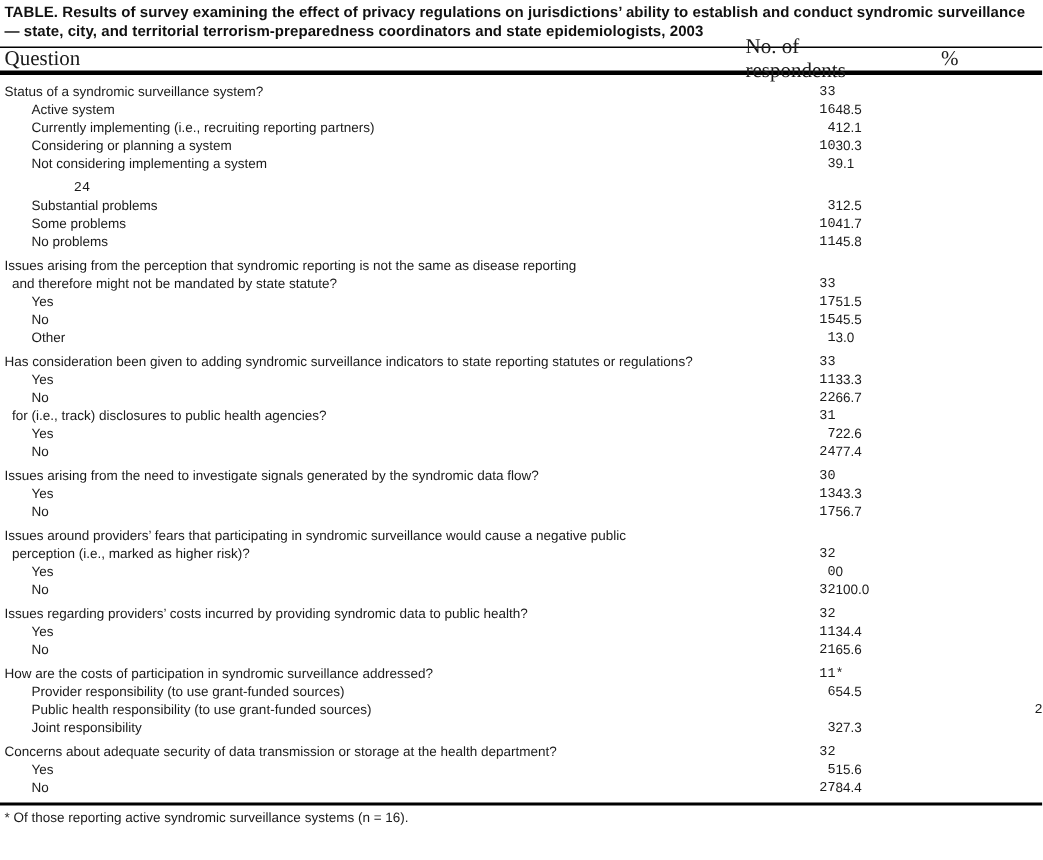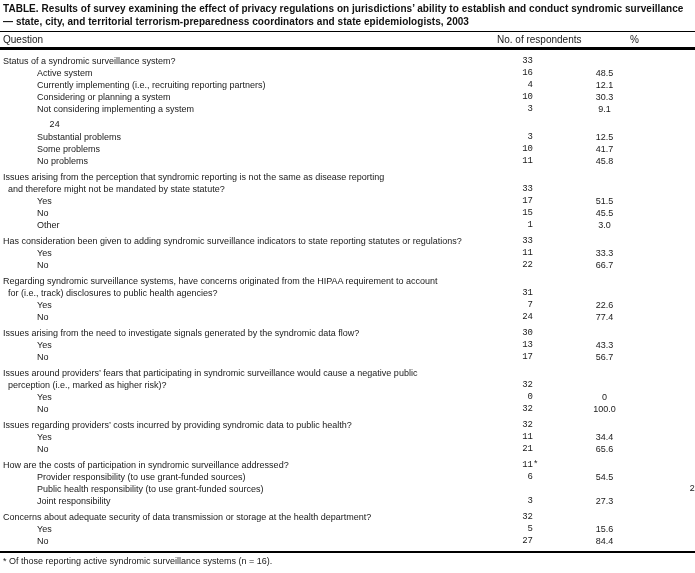--- a/index.html
+++ b/index.html
@@ -21,41 +21,42 @@
     color: #111111;
     letter-spacing: 0.05px;
   }
   .rule { background: #000000; width: 695px; }
   .rule-thin  { height: 1.5px; margin-top: 1.5px; }
   .rule-mid   { height: 2.5px; }
   .hrow {
     display: flex;
     align-items: center;
     height: 15px;
-    font-size: 10px;
+    font-size: 14px;
+    font-family: Liberation Serif, serif;
   }
   .hq { flex: 1 1 auto; min-width: 0; padding-left: 3px; }
   .hn { flex: 0 0 96px; text-align: left; }
   .hp { flex: 0 0 102px; text-align: right; padding-right: 56px; box-sizing: border-box; }
   .tbody { padding-top: 5px; padding-bottom: 4px; font-size: 9px; }
   .row { display: flex; line-height: 12px; }
   .row.gap { margin-top: 4px; }
   .cq {
     flex: 1 1 auto;
     min-width: 0;
     white-space: nowrap;
     overflow: visible;
     padding-left: 3px;
     box-sizing: border-box;
   }
-  .cq.i1 { padding-left: 21px; margin-left: 16px; }
+  .cq.i1 { padding-left: 21px; }
   .cq.i2 { padding-left: 8px; }
   .cn { flex: 0 0 60px; text-align: right; position: relative; white-space: nowrap; font-family: Liberation Mono, monospace; }
   .cn .star { position: absolute; left: 100%; top: 0; }
-  .cp { flex: 0 0 138px; text-align: center; padding-right: 43px; box-sizing: border-box; margin-left: 24px; }
+  .cp { flex: 0 0 138px; text-align: left; padding-right: 43px; box-sizing: border-box; }
   .footnote { font-size: 9px; padding: 3px 0 0 3px; }
 </style>
 </head>
 <body>
 
 <div class="page">
   <div class="title">TABLE. Results of survey examining the effect of privacy regulations on jurisdictions’ ability to establish and conduct syndromic surveillance — state, city, and territorial terrorism-preparedness coordinators and state epidemiologists, 2003</div>
   <div class="rule rule-thin"></div>
   <div class="hrow">
     <div class="hq">Question</div>
@@ -141,25 +142,20 @@
       <div class="row">
     <div class="cq i1">Yes</div>
     <div class="cn">11</div>
     <div class="cp">33.3</div>
   </div>
       <div class="row">
     <div class="cq i1">No</div>
     <div class="cn">22</div>
     <div class="cp">66.7</div>
   </div>
-      <div class="row gap">
-    <div class="cq">Regarding syndromic surveillance systems, have concerns originated from the HIPAA requirement to account</div>
-    <div class="cn"></div>
-    <div class="cp"></div>
-  </div>
       <div class="row">
     <div class="cq i2">for (i.e., track) disclosures to public health agencies?</div>
     <div class="cn">31</div>
     <div class="cp"></div>
   </div>
       <div class="row">
     <div class="cq i1">Yes</div>
     <div class="cn">7</div>
     <div class="cp">22.6</div>
   </div>

